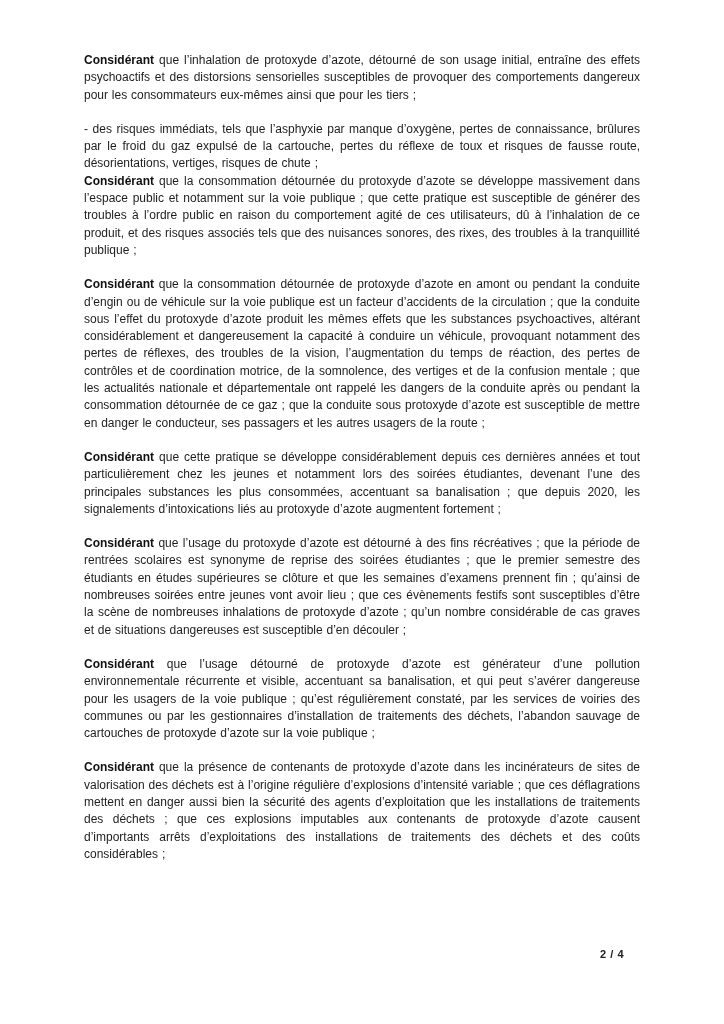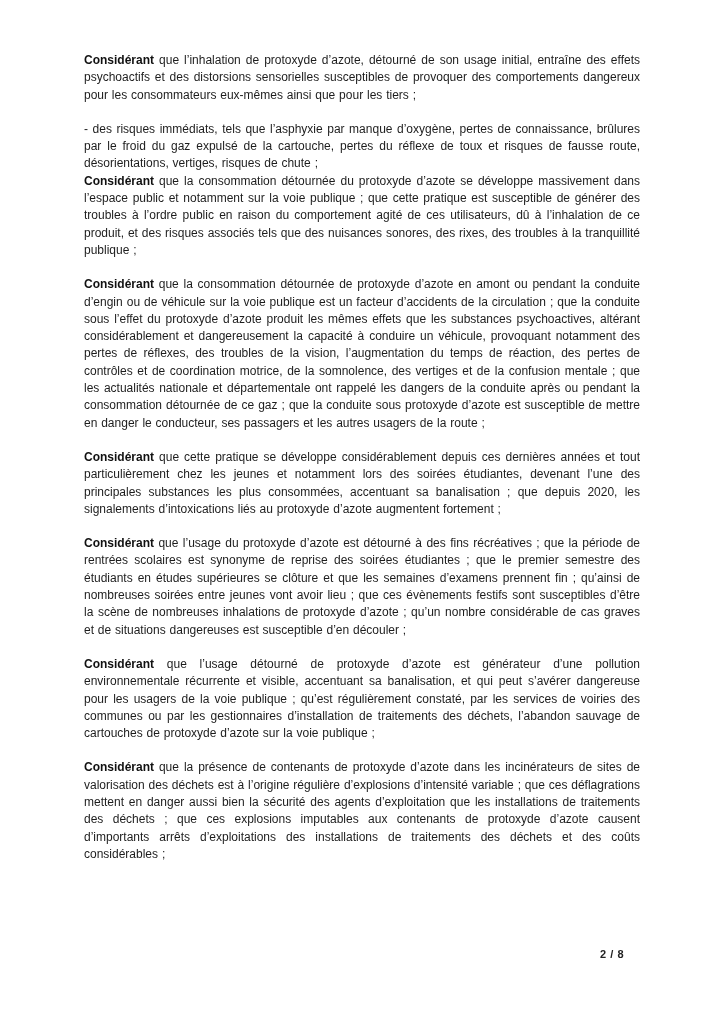--- a/index.html
+++ b/index.html
@@ -61,14 +61,14 @@
 
   <p class="para"><strong class="lead">Considérant</strong><span> que l’inhalation de protoxyde d’azote, détourné de son usage initial, entraîne des effets psychoactifs et des distorsions sensorielles susceptibles de provoquer des comportements dangereux pour les consommateurs eux-mêmes ainsi que pour les tiers ;</span></p>
       <p class="para tight"><span>- des risques immédiats, tels que l’asphyxie par manque d’oxygène, pertes de connaissance, brûlures par le froid du gaz expulsé de la cartouche, pertes du réflexe de toux et risques de fausse route, désorientations, vertiges, risques de chute ;</span></p>
       <p class="para"><strong class="lead">Considérant</strong><span> que la consommation détournée du protoxyde d’azote se développe massivement dans l’espace public et notamment sur la voie publique ; que cette pratique est susceptible de générer des troubles à l’ordre public en raison du comportement agité de ces utilisateurs, dû à l’inhalation de ce produit, et des risques associés tels que des nuisances sonores, des rixes, des troubles à la tranquillité publique ;</span></p>
       <p class="para"><strong class="lead">Considérant</strong><span> que la consommation détournée de protoxyde d’azote en amont ou pendant la conduite d’engin ou de véhicule sur la voie publique est un facteur d’accidents de la circulation ; que la conduite sous l’effet du protoxyde d’azote produit les mêmes effets que les substances psychoactives, altérant considérablement et dangereusement la capacité à conduire un véhicule, provoquant notamment des pertes de réflexes, des troubles de la vision, l’augmentation du temps de réaction, des pertes de contrôles et de coordination motrice, de la somnolence, des vertiges et de la confusion mentale ; que les actualités nationale et départementale ont rappelé les dangers de la conduite après ou pendant la consommation détournée de ce gaz ; que la conduite sous protoxyde d’azote est susceptible de mettre en danger le conducteur, ses passagers et les autres usagers de la route ;</span></p>
       <p class="para"><strong class="lead">Considérant</strong><span> que cette pratique se développe considérablement depuis ces dernières années et tout particulièrement chez les jeunes et notamment lors des soirées étudiantes, devenant l’une des principales substances les plus consommées, accentuant sa banalisation ; que depuis 2020, les signalements d’intoxications liés au protoxyde d’azote augmentent fortement ;</span></p>
       <p class="para"><strong class="lead">Considérant</strong><span> que l’usage du protoxyde d’azote est détourné à des fins récréatives ; que la période de rentrées scolaires est synonyme de reprise des soirées étudiantes ; que le premier semestre des étudiants en études supérieures se clôture et que les semaines d’examens prennent fin ; qu’ainsi de nombreuses soirées entre jeunes vont avoir lieu ; que ces évènements festifs sont susceptibles d’être la scène de nombreuses inhalations de protoxyde d’azote ; qu’un nombre considérable de cas graves et de situations dangereuses est susceptible d’en découler ;</span></p>
       <p class="para"><strong class="lead">Considérant</strong><span> que l’usage détourné de protoxyde d’azote est générateur d’une pollution environnementale récurrente et visible, accentuant sa banalisation, et qui peut s’avérer dangereuse pour les usagers de la voie publique ; qu’est régulièrement constaté, par les services de voiries des communes ou par les gestionnaires d’installation de traitements des déchets, l’abandon sauvage de cartouches de protoxyde d’azote sur la voie publique ;</span></p>
       <p class="para"><strong class="lead">Considérant</strong><span> que la présence de contenants de protoxyde d’azote dans les incinérateurs de sites de valorisation des déchets est à l’origine régulière d’explosions d’intensité variable ; que ces déflagrations mettent en danger aussi bien la sécurité des agents d’exploitation que les installations de traitements des déchets ; que ces explosions imputables aux contenants de protoxyde d’azote causent d’importants arrêts d’exploitations des installations de traitements des déchets et des coûts considérables ;</span></p>
     </main>
-  <div class="footer-pagenum">2 / 8</div>
+  <div class="footer-pagenum">2 / 4</div>
 </div>
 
 </body></html>

